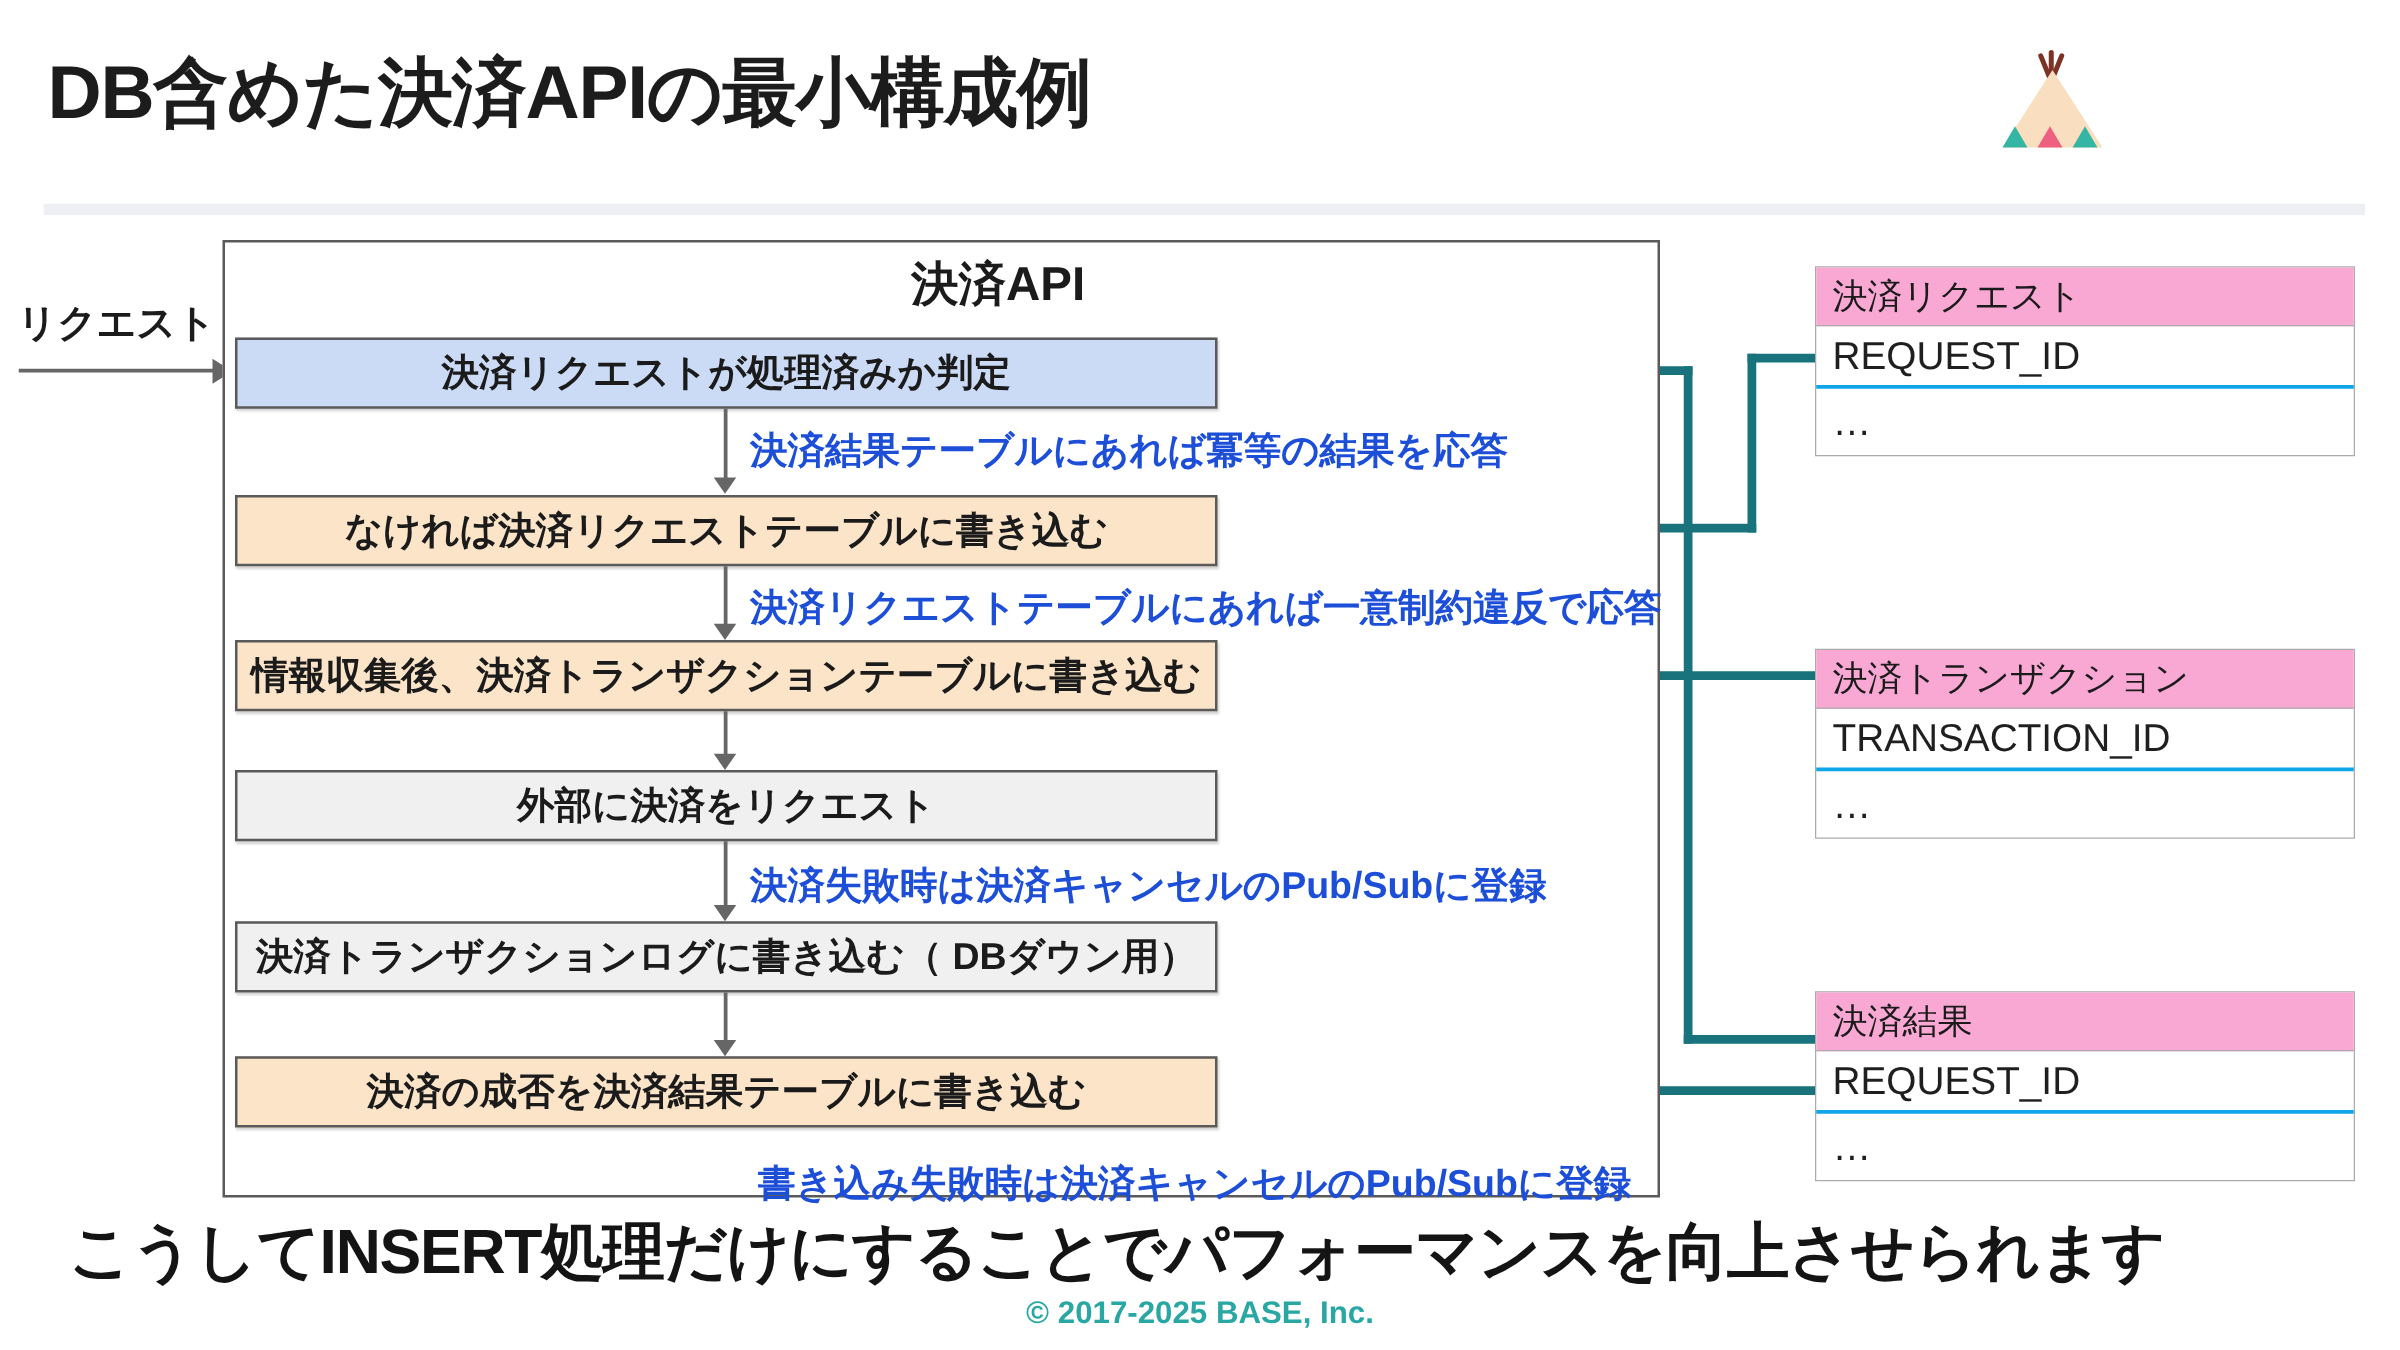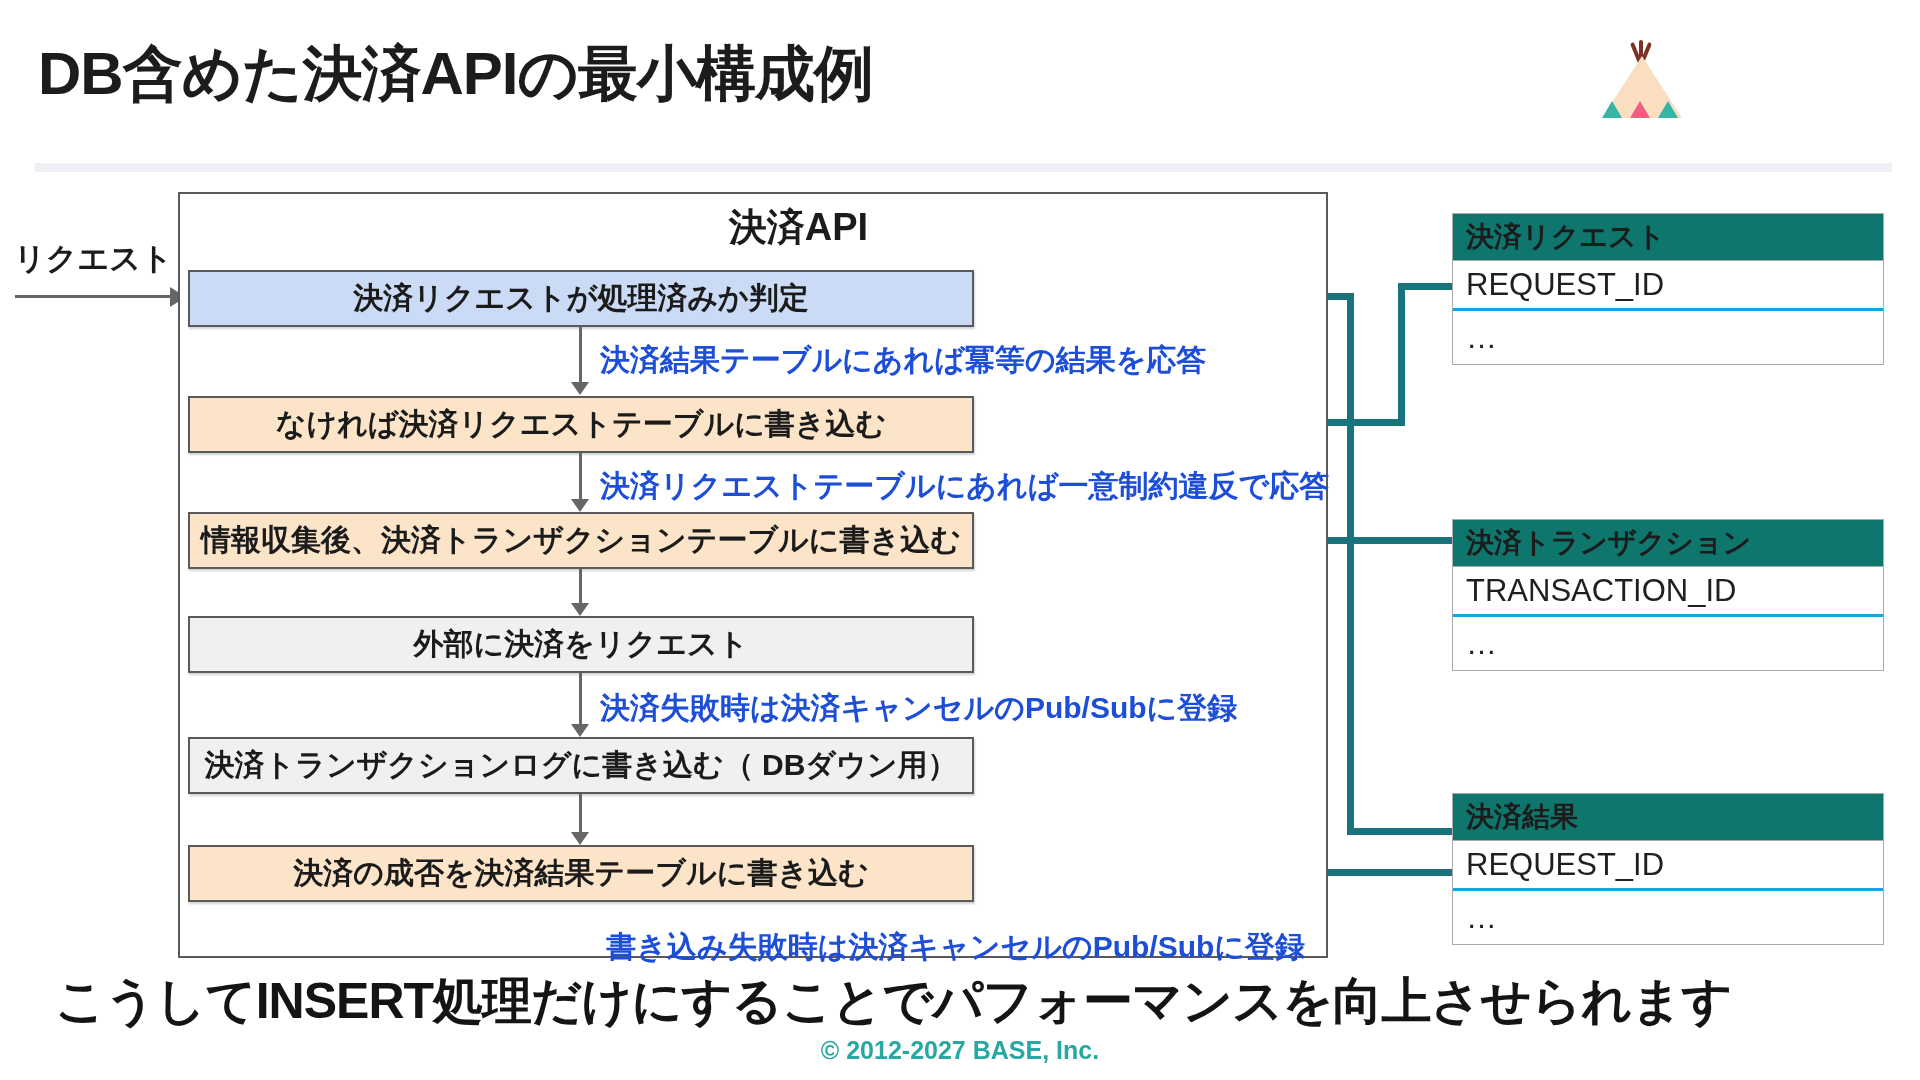--- a/index.html
+++ b/index.html
@@ -84,22 +84,22 @@
   .c1c{left:1347px;top:828px;width:105px;height:7px;}
   .c2a{left:974px;top:419px;width:431px;height:7px;}
   .c2b{left:1398px;top:283px;width:7px;height:143px;}
   .c2c{left:1398px;top:283px;width:54px;height:7px;}
   .c3a{left:974px;top:537px;width:478px;height:7px;}
   .c4a{left:974px;top:869px;width:478px;height:7px;}
 
   
   .dbtable{left:1452px;width:432px;background:#fff;border:1px solid #ababab;}
   .t1{top:213px;} .t2{top:519px;} .t3{top:793px;}
-  .dbtable .thead{height:47px;background:#0f766e;border-bottom:1px solid #ababab;
-    display:flex;align-items:center;padding-left:13px;font-size:28px;font-weight:700;}
+  .dbtable .thead{height:47px;background:#f9a8d4;border-bottom:1px solid #ababab;
+    display:flex;align-items:center;padding-left:13px;font-size:28px;font-weight:400;}
   .dbtable .trow{height:50px;border-bottom:3px solid #0ea5e9;display:flex;align-items:center;
     padding-left:13px;font-size:31px;font-weight:400;color:#1f1f1f;}
   .dbtable .trow:last-child{border-bottom:none;height:53px;}
 
   
   .conclusion{left:55px;top:968px;font-size:50px;font-weight:800;letter-spacing:-1px;color:#141414;white-space:nowrap;}
   .footer{left:0;top:1036px;width:1920px;text-align:center;font-size:25px;font-weight:700;color:var(--footer-teal);}
 </style>
 </head>
 <body>
@@ -167,13 +167,13 @@
   <div class="trow">TRANSACTION_ID</div>
   <div class="trow">…</div>
 </div>
 <div class="abs dbtable t3">
   <div class="thead">決済結果</div>
   <div class="trow">REQUEST_ID</div>
   <div class="trow">…</div>
 </div>
 
 <div class="abs conclusion">こうしてINSERT処理だけにすることでパフォーマンスを向上させられます</div>
-<div class="abs footer">© 2012-2027 BASE, Inc.</div>
+<div class="abs footer">© 2017-2025 BASE, Inc.</div>
 
 </body></html>

